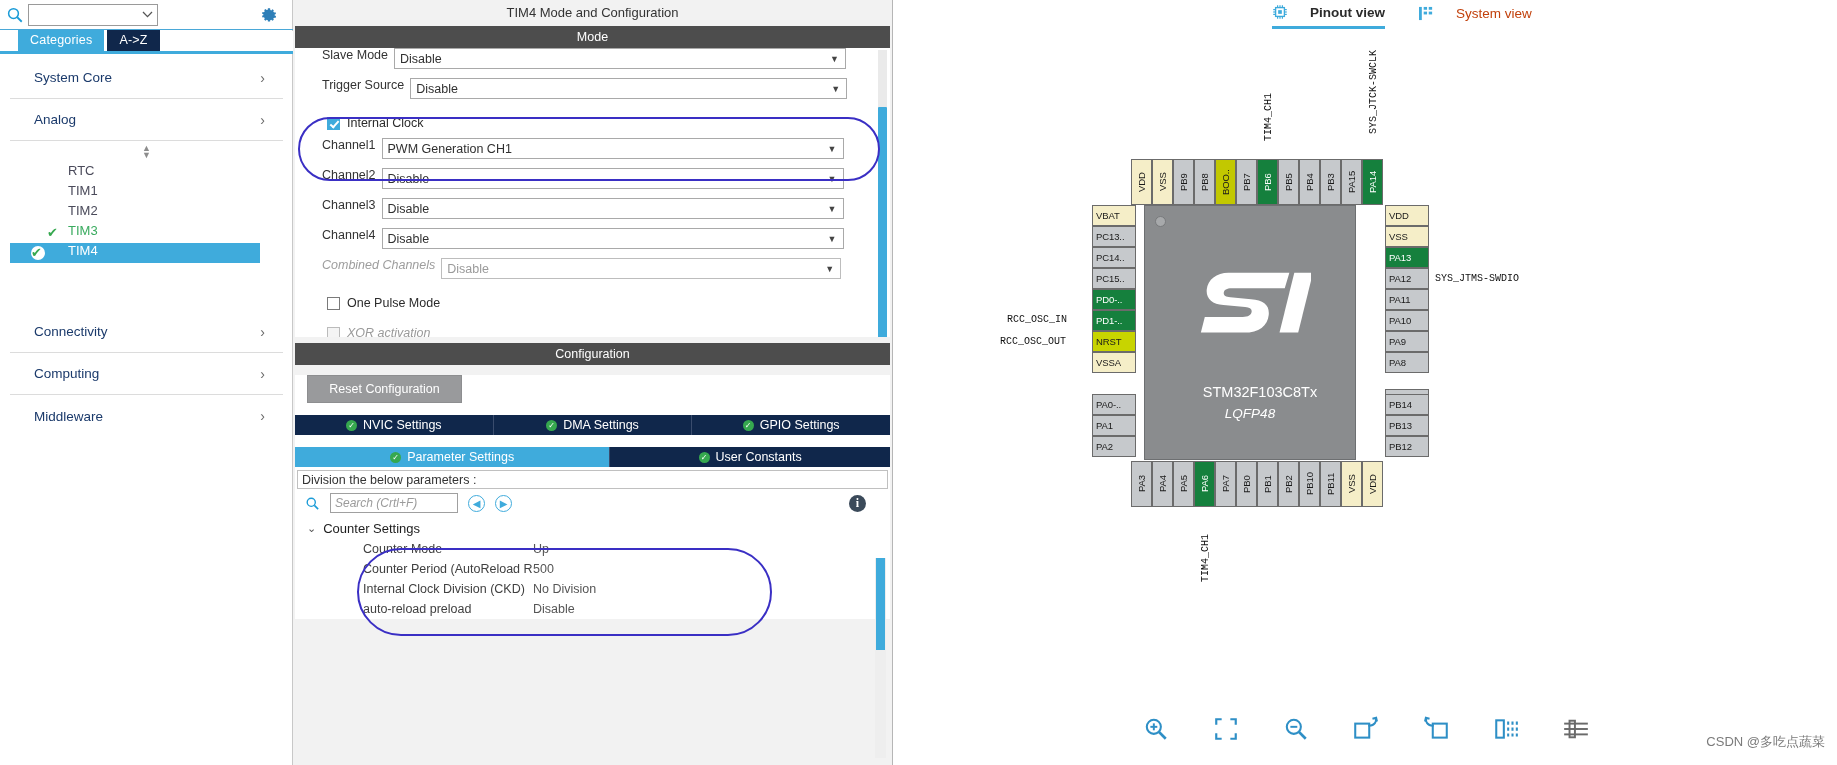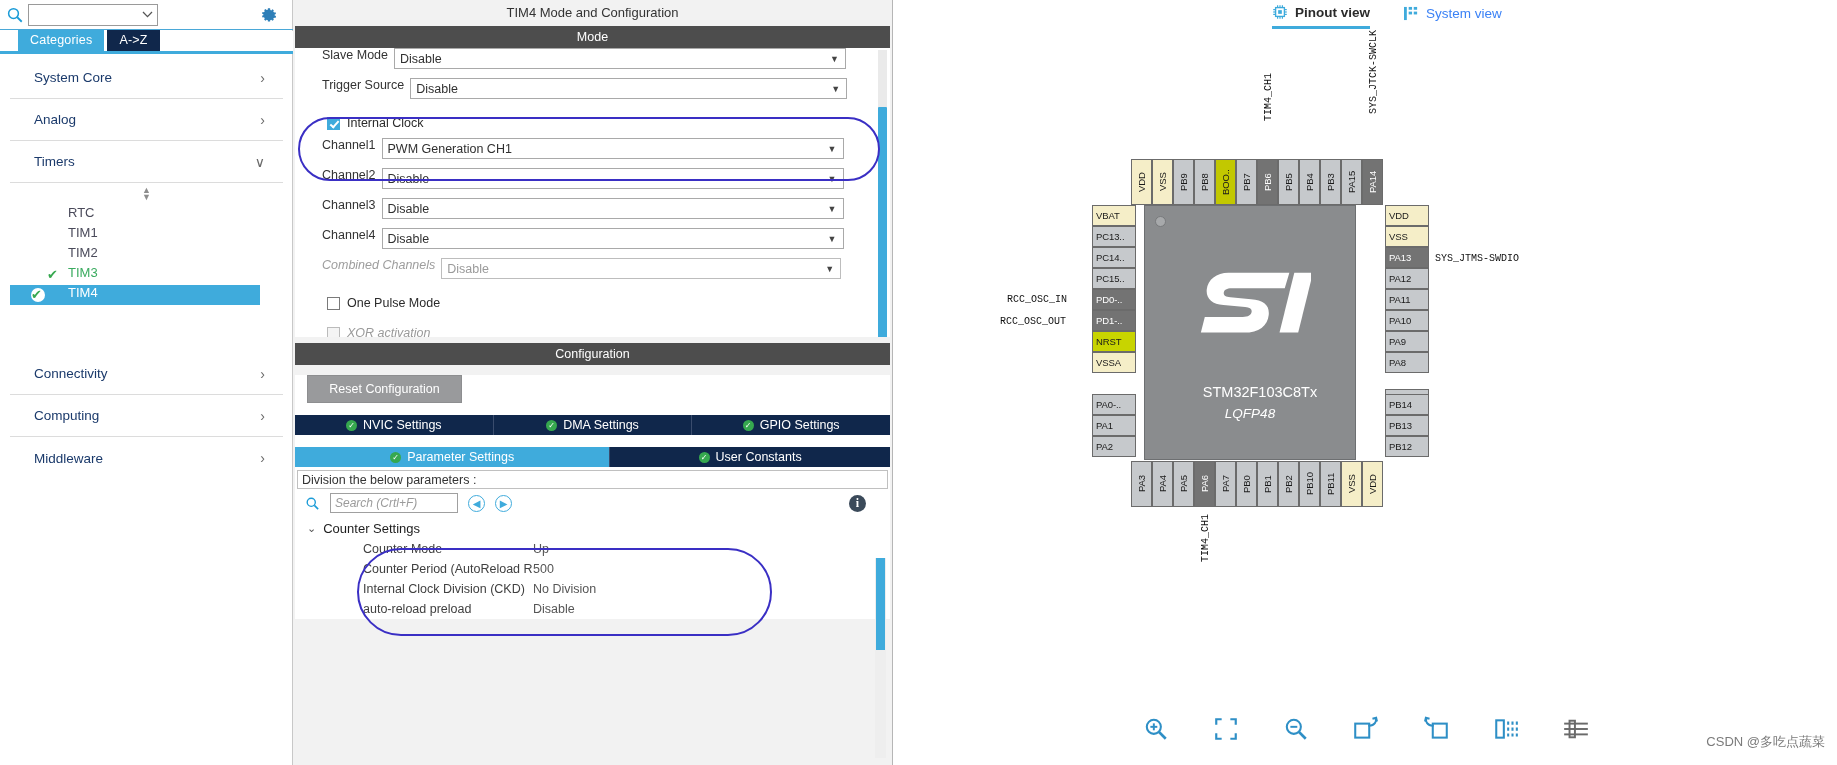--- a/index.html
+++ b/index.html
@@ -175,23 +175,23 @@
     position: absolute; border: 2.5px solid #3a2fc4; border-radius: 38px;
     pointer-events: none;
   }
 
   
   #right-panel {
     position: absolute; left: 894px; top: 0; width: 943px; height: 765px;
     background: #ffffff;
   }
   .view-tabs { position: absolute; left: 378px; top: 4px; display: flex; gap: 34px; }
-  .vtab { display: flex; align-items: center; gap: 7px; font-size: 13.5px; padding-bottom: 6px; }
+  .vtab { display: flex; align-items: center; gap: 22px; font-size: 13.5px; padding-bottom: 6px; }
   .vtab.active { color: #2b2b2b; font-weight: bold; border-bottom: 3px solid #3fabdc; }
-  .vtab.inactive { color: #3b82f6; }
+  .vtab.inactive { color: #c2410c; }
 
   .chip-area { position: absolute; left: 0; top: 0; width: 943px; height: 680px; }
   .chip-body {
     position: absolute; left: 250px; top: 205px; width: 212px; height: 255px;
     background: #8a8c8e; border: 1px solid #6d6f71;
   }
   .chip-dot {
     position: absolute; left: 10px; top: 10px; width: 11px; height: 11px;
     border-radius: 50%; background: #a7a9ab; border: 1px solid #787a7c;
   }
@@ -211,27 +211,27 @@
     color: #1a1a1a; letter-spacing: -0.1px; overflow: hidden;
   }
   .pin.left { width: 44px; height: 21px; padding-left: 3px; }
   .pin.right { width: 44px; height: 21px; padding-left: 3px; }
   .pin.vert {
     width: 21px; height: 46px; justify-content: center;
     writing-mode: vertical-rl; transform: rotate(180deg); padding: 2px 0;
   }
   .c-cream { background: #f5eec8; }
   .c-gray  { background: #c6c9cc; }
-  .c-green { background: #737373; color:#ffffff; }
+  .c-green { background: #15803d; color:#ffffff; }
   .c-yellow{ background: #c8d400; }
   .c-olive { background: #c2c800; }
 
   .signal-lbl {
     position: absolute; font-size: 10px; font-family: "Liberation Mono", monospace;
-    color: #111; white-space: nowrap;
+    color: #111; white-space: nowrap; margin-top: 20px;
   }
   .signal-lbl.vert {
     writing-mode: vertical-rl; transform: rotate(180deg);
   }
 
   .bottom-toolbar {
     position: absolute; left: 0; bottom: 0; width: 943px; height: 72px;
     display: flex; align-items: center; justify-content: center; gap: 36px;
     color: #2e8fc6;
   }
@@ -270,24 +270,20 @@
     </div>
 
     <div class="cat-list">
       <div class="cat-item">
         <span>System Core</span>
         <span class="chev">›</span>
       </div>
       <div class="cat-item">
         <span>Analog</span>
         <span class="chev">›</span>
-      </div>
-      <div class="cat-item">
-        <span>Timers</span>
-        <span class="chev">∨</span>
       </div>
 
       <div class="spinner-row">
         <span class="spin-glyph">▲<br>▼</span>
       </div>
 
       <div class="dev-list">
         <div class="dev-item">
           <span>RTC</span>
         </div>

